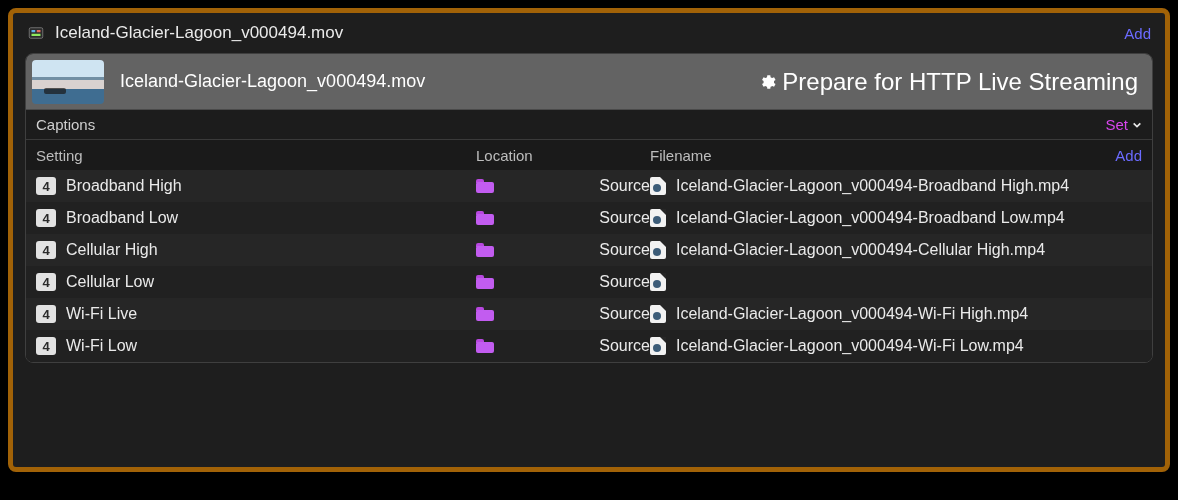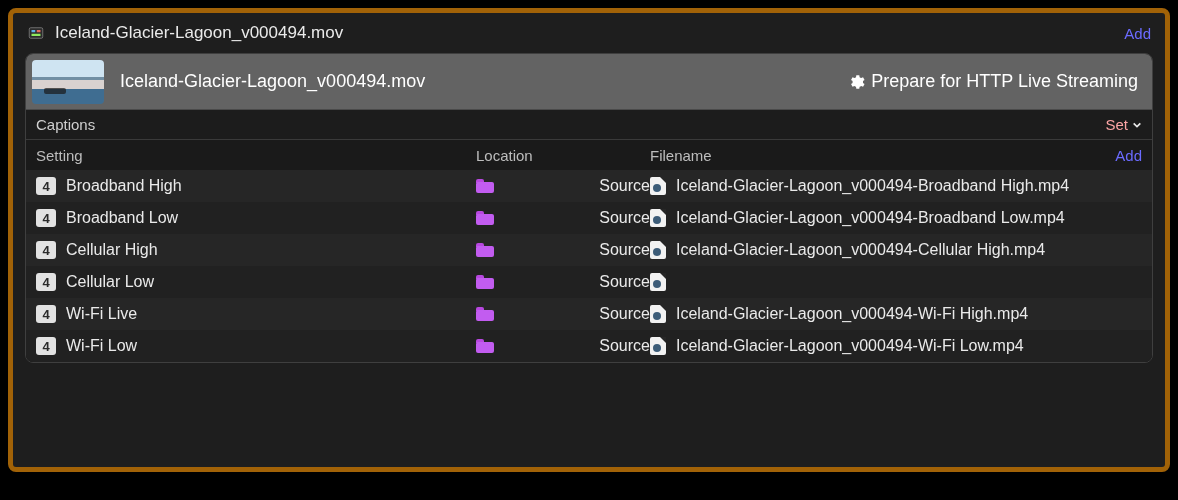--- a/index.html
+++ b/index.html
@@ -71,34 +71,34 @@
   .thumb::after {
     content: "";
     position: absolute;
     left: 12px; bottom: 10px;
     width: 22px; height: 6px;
     background: #1a1a1a;
     border-radius: 2px;
     opacity: .7;
   }
   .banner-title { flex: 1; font-size: 18px; color: #fff; }
-  .banner-right { display: flex; align-items: center; gap: 6px; color: #fff; font-size: 18px; }
+  .banner-right { display: flex; align-items: center; gap: 6px; color: #fff; font-size: 24px; }
   .gear-icon { display: inline-flex; width: 18px; height: 18px; }
 
   
   .section-bar {
     display: flex;
     align-items: center;
     height: 30px;
     padding: 0 10px;
     border-bottom: 1px solid #3a3a3a;
     background: #1c1c1c;
   }
   .section-label { flex: 1; color: #cfcfcf; font-size: 15px; }
-  .section-dropdown { color: #fca5a5; font-size: 15px; display: flex; align-items: center; gap: 4px; cursor: pointer;}
+  .section-dropdown { color: #d946ef; font-size: 15px; display: flex; align-items: center; gap: 4px; cursor: pointer;}
   .chev { display:inline-flex; }
 
   
   .col-header {
     display: flex;
     align-items: center;
     height: 30px;
     padding: 0 10px;
     color: #bdbdbd;
     font-size: 15px;

